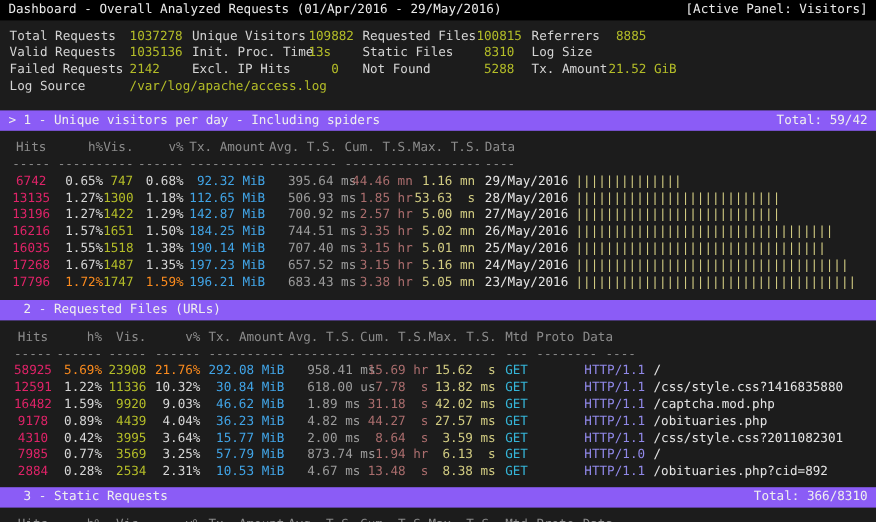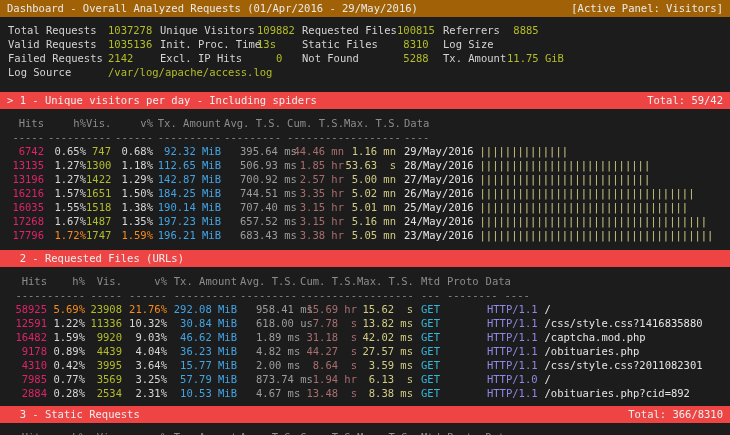--- a/index.html
+++ b/index.html
@@ -7,43 +7,43 @@
   body {
     background:#1c1c1c;
     font-family:"DejaVu Sans Mono", monospace;
     font-size:10.5px;
     line-height:14px;
     color:#e6e6e6;
     -webkit-font-smoothing:none;
   }
   .titlebar {
     height:17px; line-height:17px;
-    background:#a16207; color:#eaeaea;
+    background:#000000; color:#eaeaea;
     display:flex; justify-content:space-between;
     padding:0 7px; white-space:pre;
   }
   .summary { margin-top:6px; }
   .summary-row { display:flex; padding-left:8px; height:14px; white-space:pre; }
   .summary-row .lbl { color:#d4d4d4; }
   .summary-row .val { color:#b4bd28; }
   .s-l1{width:100px}.s-v1{width:52px}.s-l2{width:97px}.s-v2{width:45px}
   .s-l3{width:95px}.s-v3{width:46px}.s-l4{width:64px}.s-v4{flex:1}
   .panel-band {
     height:17px; line-height:17px;
-    background:#ef4444; color:#efefef;
+    background:#8b5cf6; color:#efefef;
     display:flex; justify-content:space-between;
     padding:0 7px; white-space:pre;
   }
   .pb1 { margin-top:13px; }
   .pb2 { margin-top:8px; }
   .pb3 { margin-top:6px; }
   .ptable { margin-top:7px; }
   .trow { display:flex; height:14px; white-space:pre; align-items:baseline; }
   .cell { display:inline-block; text-align:right; overflow:visible; }
-  .cell.first { text-align:right; padding-left:8px; }
+  .cell.first { text-align:center; padding-left:8px; }
   
   .p1-c0{width:44px}.p1-c1{width:42px}.p1-c2{width:25px}.p1-c3{width:42px}
   .p1-c4{width:68px}.p1-c5{width:60px}.p1-c6{width:63px}.p1-c7{width:52px}
   
   .p2-c0{width:47px}.p2-c1{width:38px}.p2-c2{width:37px}.p2-c3{width:45px}
   .p2-c4{width:70px}.p2-c5{width:60px}.p2-c6{width:60px}.p2-c7{width:56px}
   .tail-data { margin-left:8px; text-align:left; }
   .tail-mtd  { margin-left:8px; text-align:left; }
   .tail-proto{ margin-left:7px; text-align:left; }
   .tail-url  { margin-left:7px; text-align:left; }
@@ -67,21 +67,21 @@
 <body>
 
 <div class="titlebar">
   <span>Dashboard - Overall Analyzed Requests (01/Apr/2016 - 29/May/2016)</span>
   <span>[Active Panel: Visitors]</span>
 </div>
 
 <div class="summary" id="summary">
     <div class="summary-row"><span class="lbl s-l1">Total Requests</span><span class="val s-v1">1037278</span><span class="lbl s-l2">Unique Visitors</span><span class="val s-v2">109882</span><span class="lbl s-l3">Requested Files</span><span class="val s-v3">100815</span><span class="lbl s-l4">Referrers</span><span class="val s-v4"> 8885</span></div>
     <div class="summary-row"><span class="lbl s-l1">Valid Requests</span><span class="val s-v1">1035136</span><span class="lbl s-l2">Init. Proc. Time</span><span class="val s-v2">13s</span><span class="lbl s-l3">Static Files</span><span class="val s-v3"> 8310</span><span class="lbl s-l4">Log Size</span></div>
-    <div class="summary-row"><span class="lbl s-l1">Failed Requests</span><span class="val s-v1">2142</span><span class="lbl s-l2">Excl. IP Hits</span><span class="val s-v2">   0</span><span class="lbl s-l3">Not Found</span><span class="val s-v3"> 5288</span><span class="lbl s-l4">Tx. Amount</span><span class="val s-v4">11.75 GiB</span></div>
+    <div class="summary-row"><span class="lbl s-l1">Failed Requests</span><span class="val s-v1">2142</span><span class="lbl s-l2">Excl. IP Hits</span><span class="val s-v2">   0</span><span class="lbl s-l3">Not Found</span><span class="val s-v3"> 5288</span><span class="lbl s-l4">Tx. Amount</span><span class="val s-v4">21.52 GiB</span></div>
     <div class="summary-row"><span class="lbl s-l1">Log Source</span><span class="val s-v1">/var/log/apache/access.log</span></div>
   </div>
 
 <div id="panels">
     <div class="panel-band pb1"><span><span>&gt; </span><span>1 - Unique visitors per day - Including spiders</span></span><span>Total: 59/42</span></div>
     <div class="ptable">
       <div class="trow"><span class="cell c-head p1-c0 first">Hits</span><span class="cell c-head p1-c1">h%</span><span class="cell c-head p1-c2">Vis.</span><span class="cell c-head p1-c3">v%</span><span class="cell c-head p1-c4">Tx. Amount</span><span class="cell c-head p1-c5">Avg. T.S.</span><span class="cell c-head p1-c6">Cum. T.S.</span><span class="cell c-head p1-c7">Max. T.S.</span><span class="cell c-head tail-data">Data</span></div>
       <div class="trow"><span class="cell c-head p1-c0 first">-----</span><span class="cell c-head p1-c1">------</span><span class="cell c-head p1-c2">----</span><span class="cell c-head p1-c3">------</span><span class="cell c-head p1-c4">----------</span><span class="cell c-head p1-c5">---------</span><span class="cell c-head p1-c6">---------</span><span class="cell c-head p1-c7">---------</span><span class="cell c-head tail-data">----</span></div>
       <div class="trow"><span class="cell c-hits p1-c0 first">6742</span><span class="cell c-pct p1-c1">0.65%</span><span class="cell c-vis p1-c2">747</span><span class="cell c-pct p1-c3">0.68%</span><span class="cell c-tx p1-c4">92.32 MiB</span><span class="cell c-avg p1-c5">395.64 ms</span><span class="cell c-cum p1-c6">44.46 mn</span><span class="cell c-max p1-c7">1.16 mn</span><span class="cell c-data tail-data">29/May/2016</span><span class="cell c-bars tail-bars">||||||||||||||</span></div>
       <div class="trow"><span class="cell c-hits p1-c0 first">13135</span><span class="cell c-pct p1-c1">1.27%</span><span class="cell c-vis p1-c2">1300</span><span class="cell c-pct p1-c3">1.18%</span><span class="cell c-tx p1-c4">112.65 MiB</span><span class="cell c-avg p1-c5">506.93 ms</span><span class="cell c-cum p1-c6">1.85 hr</span><span class="cell c-max p1-c7">53.63  s</span><span class="cell c-data tail-data">28/May/2016</span><span class="cell c-bars tail-bars">|||||||||||||||||||||||||||</span></div>

